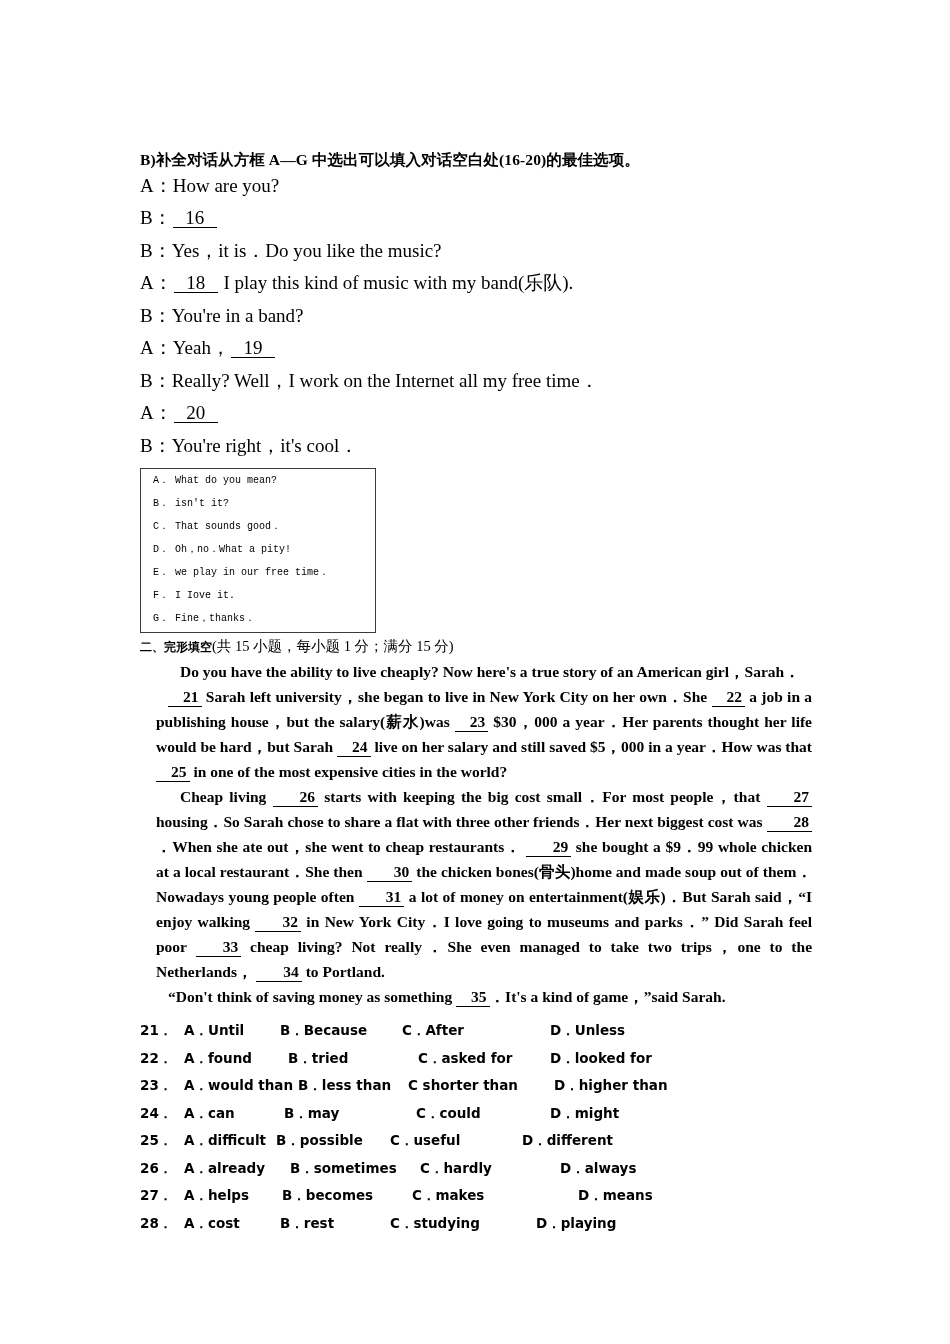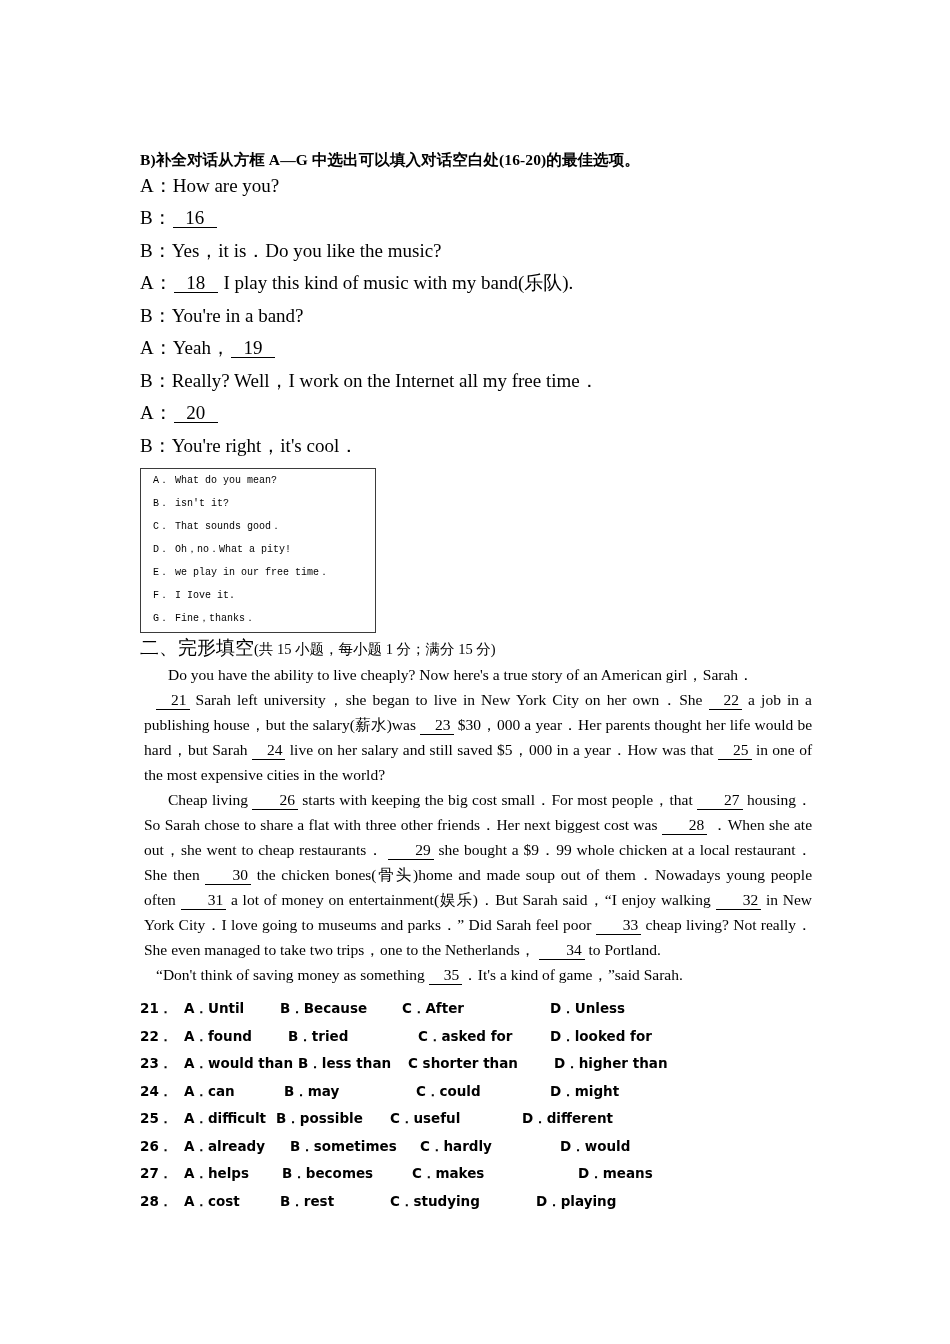--- a/index.html
+++ b/index.html
@@ -77,35 +77,36 @@
   }
 
   
   .cloze-heading {
     font-size: 15.5px;
     line-height: 1.1;
     margin: 4px 0 4px 0;
     white-space: nowrap;
   }
   .cloze-heading .cn-bold {
-    font-weight: normal;
+    font-weight: bold;
     font-family: "DejaVu Sans", "Liberation Sans", sans-serif;
-    font-size: 19px;
+    font-size: 12px;
   }
   .cloze-heading .paren {
     font-size: 14.5px;
   }
 
   
   .para {
     font-size: 15.5px;
     line-height: 25px;
-    margin: 0 0 0 4px;
+    margin: 0 0 0 16px;
     text-align: justify;
     text-justify: inter-word;
+    font-weight: bold;
   }
   .para.indent { text-indent: 24px; }
   .para.indent2 { text-indent: 12px; }
   .para-justify {
     text-align: justify;
     text-align-last: left;
   }
   .ublank {
     display: inline-block;
     border-bottom: 1.3px solid #000;
@@ -232,21 +233,21 @@
         <span class="ch ch-a">A．difficult</span>
         <span class="ch ch-b" style="left:136px">B．possible</span>
         <span class="ch ch-c" style="left:250px">C．useful</span>
         <span class="ch ch-d" style="left:382px">D．different</span>
       </div>
       <div class="choice-row">
         <span class="qn">26．</span>
         <span class="ch ch-a">A．already</span>
         <span class="ch ch-b" style="left:150px">B．sometimes</span>
         <span class="ch ch-c" style="left:280px">C．hardly</span>
-        <span class="ch ch-d" style="left:420px">D．would</span>
+        <span class="ch ch-d" style="left:420px">D．always</span>
       </div>
       <div class="choice-row">
         <span class="qn">27．</span>
         <span class="ch ch-a">A．helps</span>
         <span class="ch ch-b" style="left:142px">B．becomes</span>
         <span class="ch ch-c" style="left:272px">C．makes</span>
         <span class="ch ch-d" style="left:438px">D．means</span>
       </div>
       <div class="choice-row">
         <span class="qn">28．</span>

